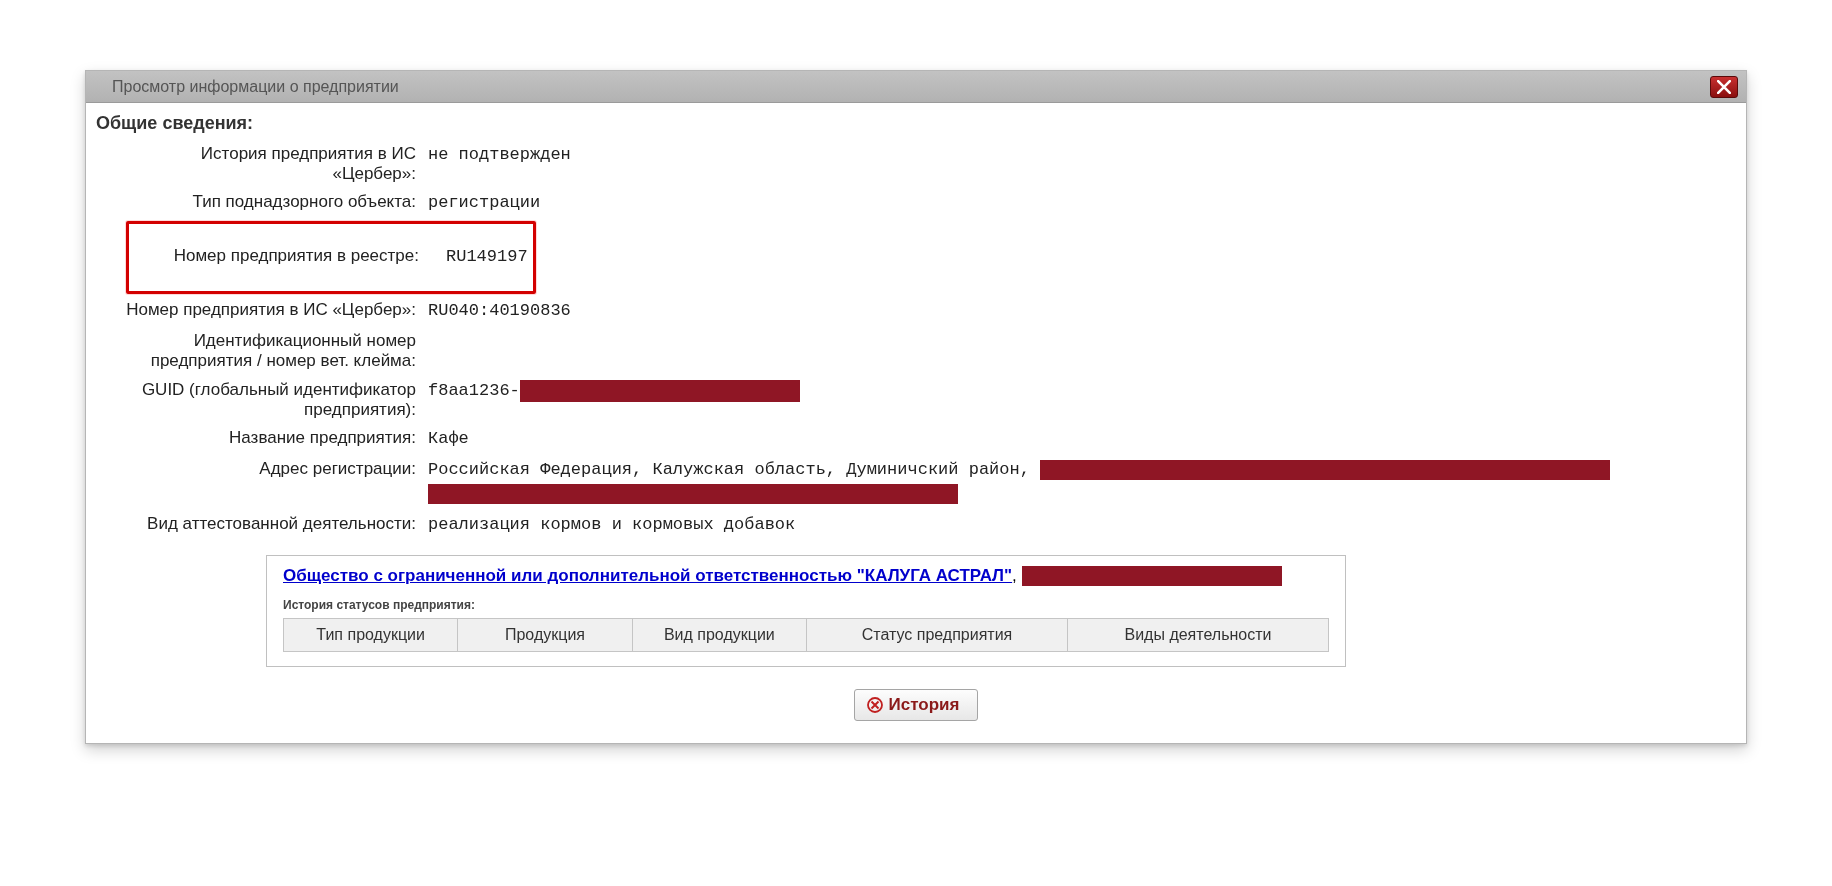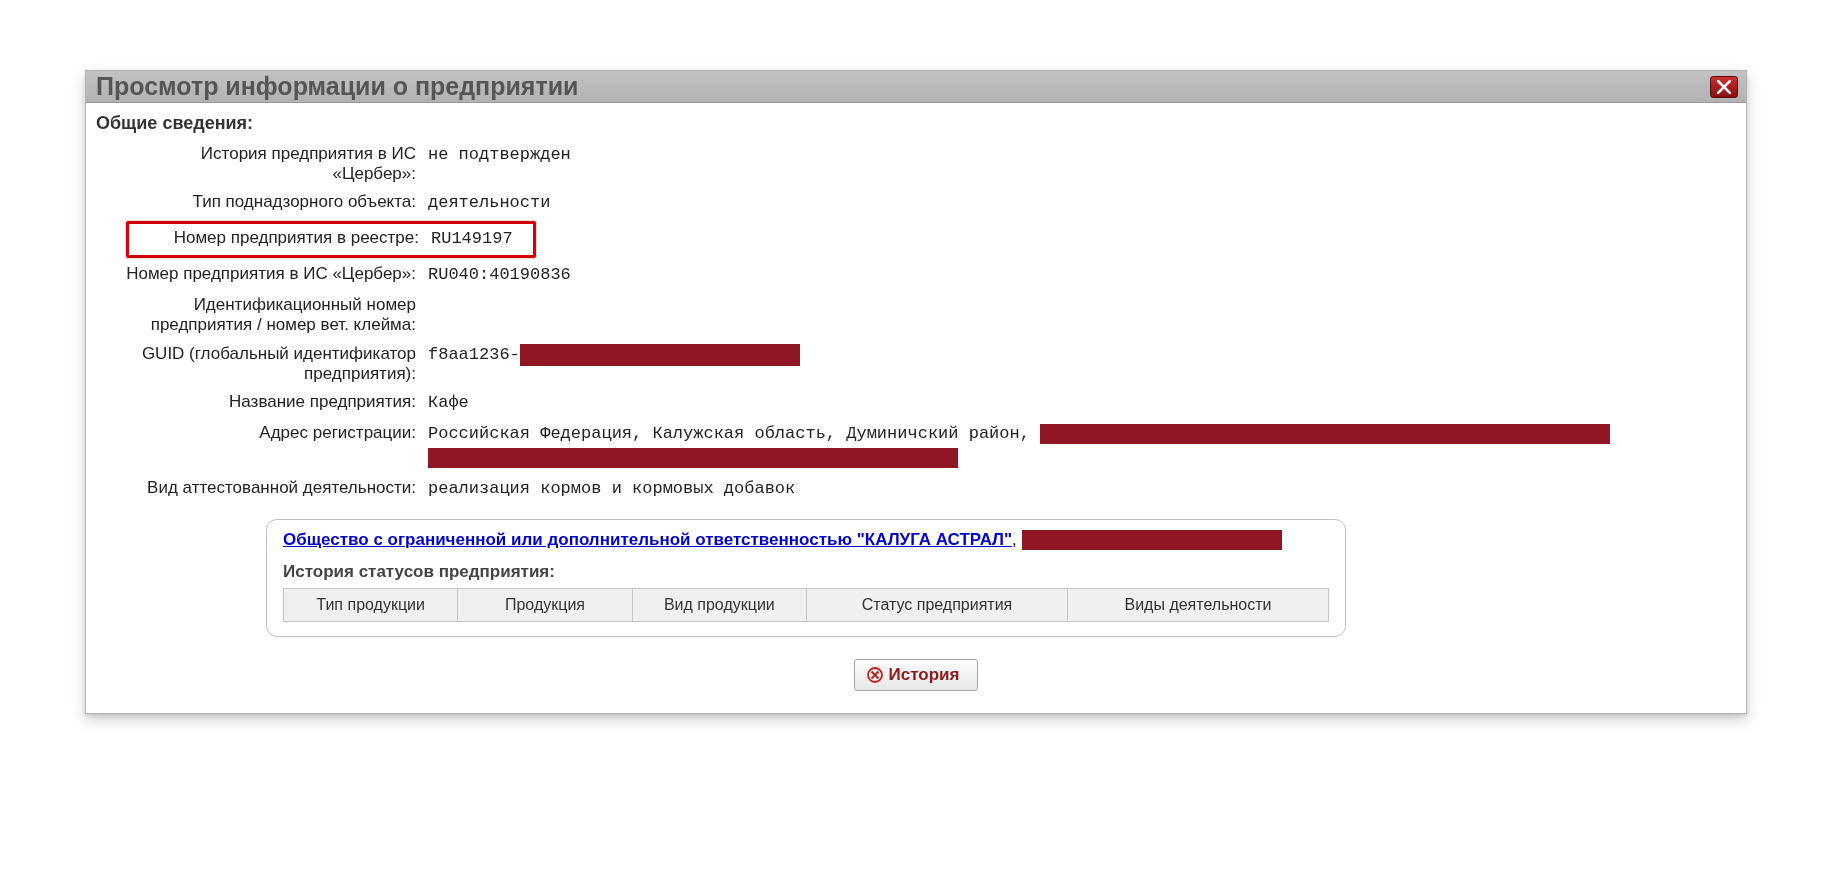--- a/index.html
+++ b/index.html
@@ -18,24 +18,25 @@
   }
   .titlebar {
     height: 32px;
     background: linear-gradient(#c2c2c2, #b2b2b2);
     border-bottom: 1px solid #9a9a9a;
     display: flex;
     align-items: center;
     padding: 0 8px 0 10px;
   }
   .titlebar .title {
-    font-weight: bold;
-    font-size: 25px;
+    font-weight: normal;
+    font-size: 16px;
     color: #555;
     flex: 1;
+    margin-left: 16px;
   }
   .close-btn {
     width: 28px; height: 22px;
     background: linear-gradient(#c83030, #8a0f0f);
     border: 1px solid #5a0a0a;
     border-radius: 3px;
     display: flex; align-items: center; justify-content: center;
     cursor: pointer;
   }
   .close-btn svg { width: 14px; height: 14px; }
@@ -67,52 +68,53 @@
   .row .value {
     flex: 1;
     padding-left: 2px;
     line-height: 1.35;
     font-family: Liberation Mono, monospace;
   }
   .row.highlight {
     border: 3px solid #d30000;
     border-radius: 2px;
     margin: 2px 0;
-    padding: 4px 0;
+    padding: 22px 0;
     width: 410px;
     box-shadow: 0 0 0 1px rgba(255,0,0,0.15);
+    gap: 15px;
   }
   .row.dual-line .label { line-height: 1.2; }
   .redact {
     display: inline-block;
     height: 20px;
     background: #8f1625;
     vertical-align: middle;
   }
   .redact.tall { height: 22px; }
   .subbox {
     margin: 14px 0 0 140px;
     border: 1px solid #c0c0c0;
-    border-radius: 11px;
+    border-radius: 0;
     padding: 10px 16px 14px 16px;
     width: 1080px;
   }
   .subbox .link-row {
     font-size: 17px;
     padding-bottom: 6px;
   }
   .subbox a.ent-link {
     color: #0000cc;
     font-weight: bold;
     text-decoration: underline;
   }
   .subbox .redact.inline { height: 20px; }
   .hist-title {
     font-weight: bold;
-    font-size: 17px;
+    font-size: 12px;
     padding: 6px 0 6px 0;
     color: #444;
   }
   .hist-table {
     display: flex;
     border: 1px solid #c5c5c5;
     background: #f0f0f0;
     height: 34px;
   }
   .hist-table .col {
@@ -173,21 +175,21 @@
     <div class="section-title">Общие сведения:</div>
     <div class="rows">
 
       <div class="row">
         <div class="label">История предприятия в ИС «Цербер»:</div>
         <div class="value">не подтвержден</div>
       </div>
 
       <div class="row">
         <div class="label">Тип поднадзорного объекта:</div>
-        <div class="value">деятельности</div>
+        <div class="value">регистрации</div>
       </div>
 
       <div class="row highlight">
         <div class="label">Номер предприятия в реестре:</div>
         <div class="value">RU149197</div>
       </div>
 
       <div class="row">
         <div class="label">Номер предприятия в ИС «Цербер»:</div>
         <div class="value">RU040:40190836</div>

